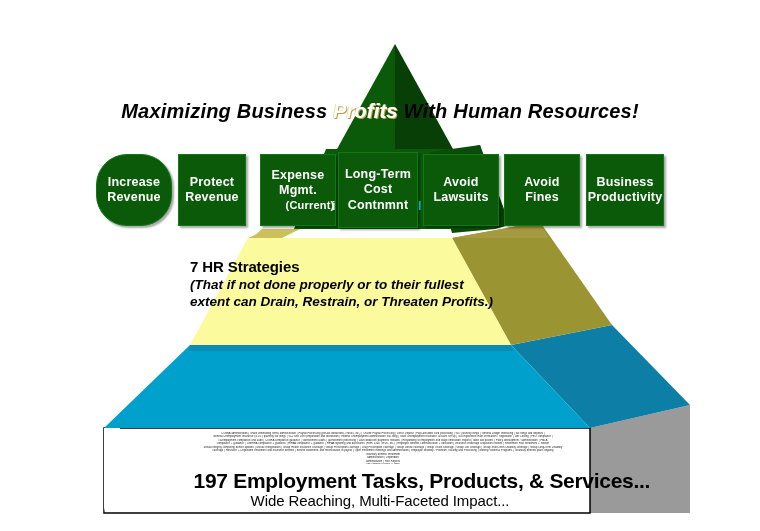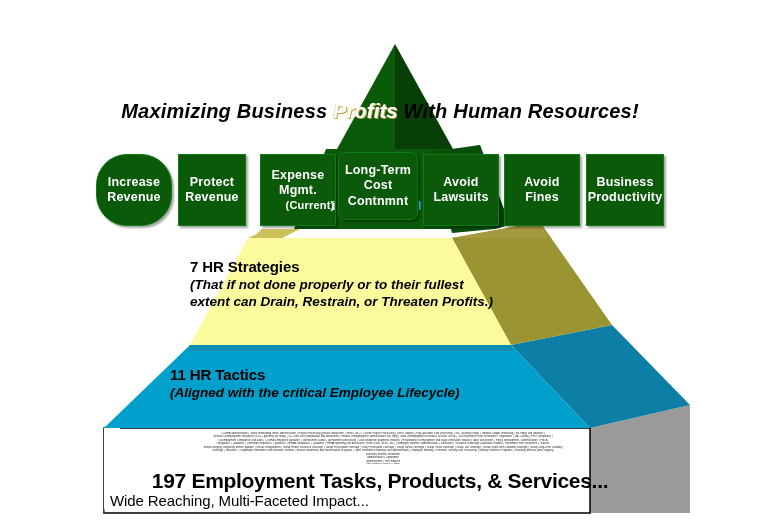--- a/index.html
+++ b/index.html
@@ -104,33 +104,33 @@
     margin-top: 2px;
     font-weight: bold;
   }
 
   
   .base-headline {
     position: absolute;
     left: 110px;
     top: 469px;
     width: 540px;
-    text-align: center;
+    text-align: right;
     font-size: 21px;
     font-weight: bold;
     color: #000000;
     letter-spacing: -.3px;
     pointer-events: none;
   }
   .base-subline {
     position: absolute;
     left: 110px;
     top: 492px;
     width: 540px;
-    text-align: left;
+    text-align: center;
     font-size: 15px;
     color: #000000;
     letter-spacing: -.1px;
     pointer-events: none;
   }
 
   
   #microtext {
     position: absolute;
     left: 106px;
@@ -211,21 +211,21 @@
     <span>Protect</span>
     <span>Revenue</span>
   </div>
 
   <div class="green-box" style="left:260px; top:154px; width:76px; height:72px;">
     <span>Expense</span>
     <span>Mgmt.</span>
     <span class="sub">(Current)</span>
   </div>
 
-  <div class="green-box" style="left:338px; top:152px; width:80px; height:68px;border-radius:7px;">
+  <div class="green-box" style="left:338px; top:152px; width:80px; height:76px;">
     <span>Long-Term</span>
     <span>Cost</span>
     <span>Contnmnt</span>
   </div>
 
   <div class="green-box" style="left:423px; top:154px; width:76px; height:72px;">
     <span>Avoid</span>
     <span>Lawsuits</span>
   </div>
 
@@ -243,24 +243,20 @@
   <span class="gb-stray blue" style="left:418px; top:200px;">l</span>
 
   <div class="tier-text" style="left:190px; top:258px; width:320px;">
     <div class="tier-head">7 HR Strategies</div>
     <div class="tier-sub">
       <div>(That if not done properly or to their fullest</div>
       <div>extent can Drain, Restrain, or Threaten Profits.)</div>
     </div>
   </div>
 
-  <div class="tier-text" style="left:170px; top:366px; width:350px;">
-    <div class="tier-head">11 HR Tactics</div>
-    <div class="tier-sub">(Aligned with the critical Employee Lifecycle)</div>
-  </div>
 
   <div id="microtext">
       <div class="mt-row">COBRA administration  |  Share withholding forms administration  |  Payroll Processing (pre-tax deductions, checks, etc.)  |  On-line Payroll Processing  |  Direct Deposit  |  PayCard debit card processing  |  941 Quarterly filings  |  General Ledger interfacing  |  tax filings and deposits  |</div>
       <div class="mt-row">General Unemployment Insurance (S.U.I.) quarterly tax filings  |  W-2 and 1099 preparation and distribution  |  Federal Unemployment administration 940 filing  |  State Unemployment Insurance account set up  |  SUI Experience Rate verification / negotiation  |  Job Costing  |  PEO compliance  |</div>
       <div class="mt-row">co-employment compliance and audit  |  COBRA compliance guidance  |  Garnishment audits  |  garnishment processing  |  Loan deduction payments releases  |  Responding to employment and wage verification request  |  labor law posters  |  Policy development / administration  |  FMLA</div>
       <div class="mt-row">compliance + guidance  |  USERRA compliance + guidance  |  HIPAA compliance + guidance  |  HIPAA reporting and disclosures (Form 5500, SPDs, etc.)  |  Employee Benefits communication + education  |  insurance brokerage acquisition reviews  |  Retirement Plan enrollment + rollover</div>
       <div class="mt-row">annual integrity comparing benefit updates  |  annual renegotiation  |  Group Health Insurance coverage  |  Group Prescription coverage  |  Drug Prescription coverage  |  Group Dental coverage  |  Group Vision coverage  |  Group Life coverage  |  Group Short-Term Disability coverage  |  Group Long-Term Disability</div>
       <div class="mt-row">coverage  |  Research + Dependent enrollment and insurance benefits  |  Benefit statements and reconciliation to payroll  |  Open Enrollment meetings and administration  |  Employee flexibility / Premium Tracking and Processing  |  Monthly Wellness Programs  |  Voluntary benefits plans ongoing</div>
       <div class="mt-row">Voluntary benefits enrollment</div>
       <div class="mt-row">administration  |  Dependent</div>

